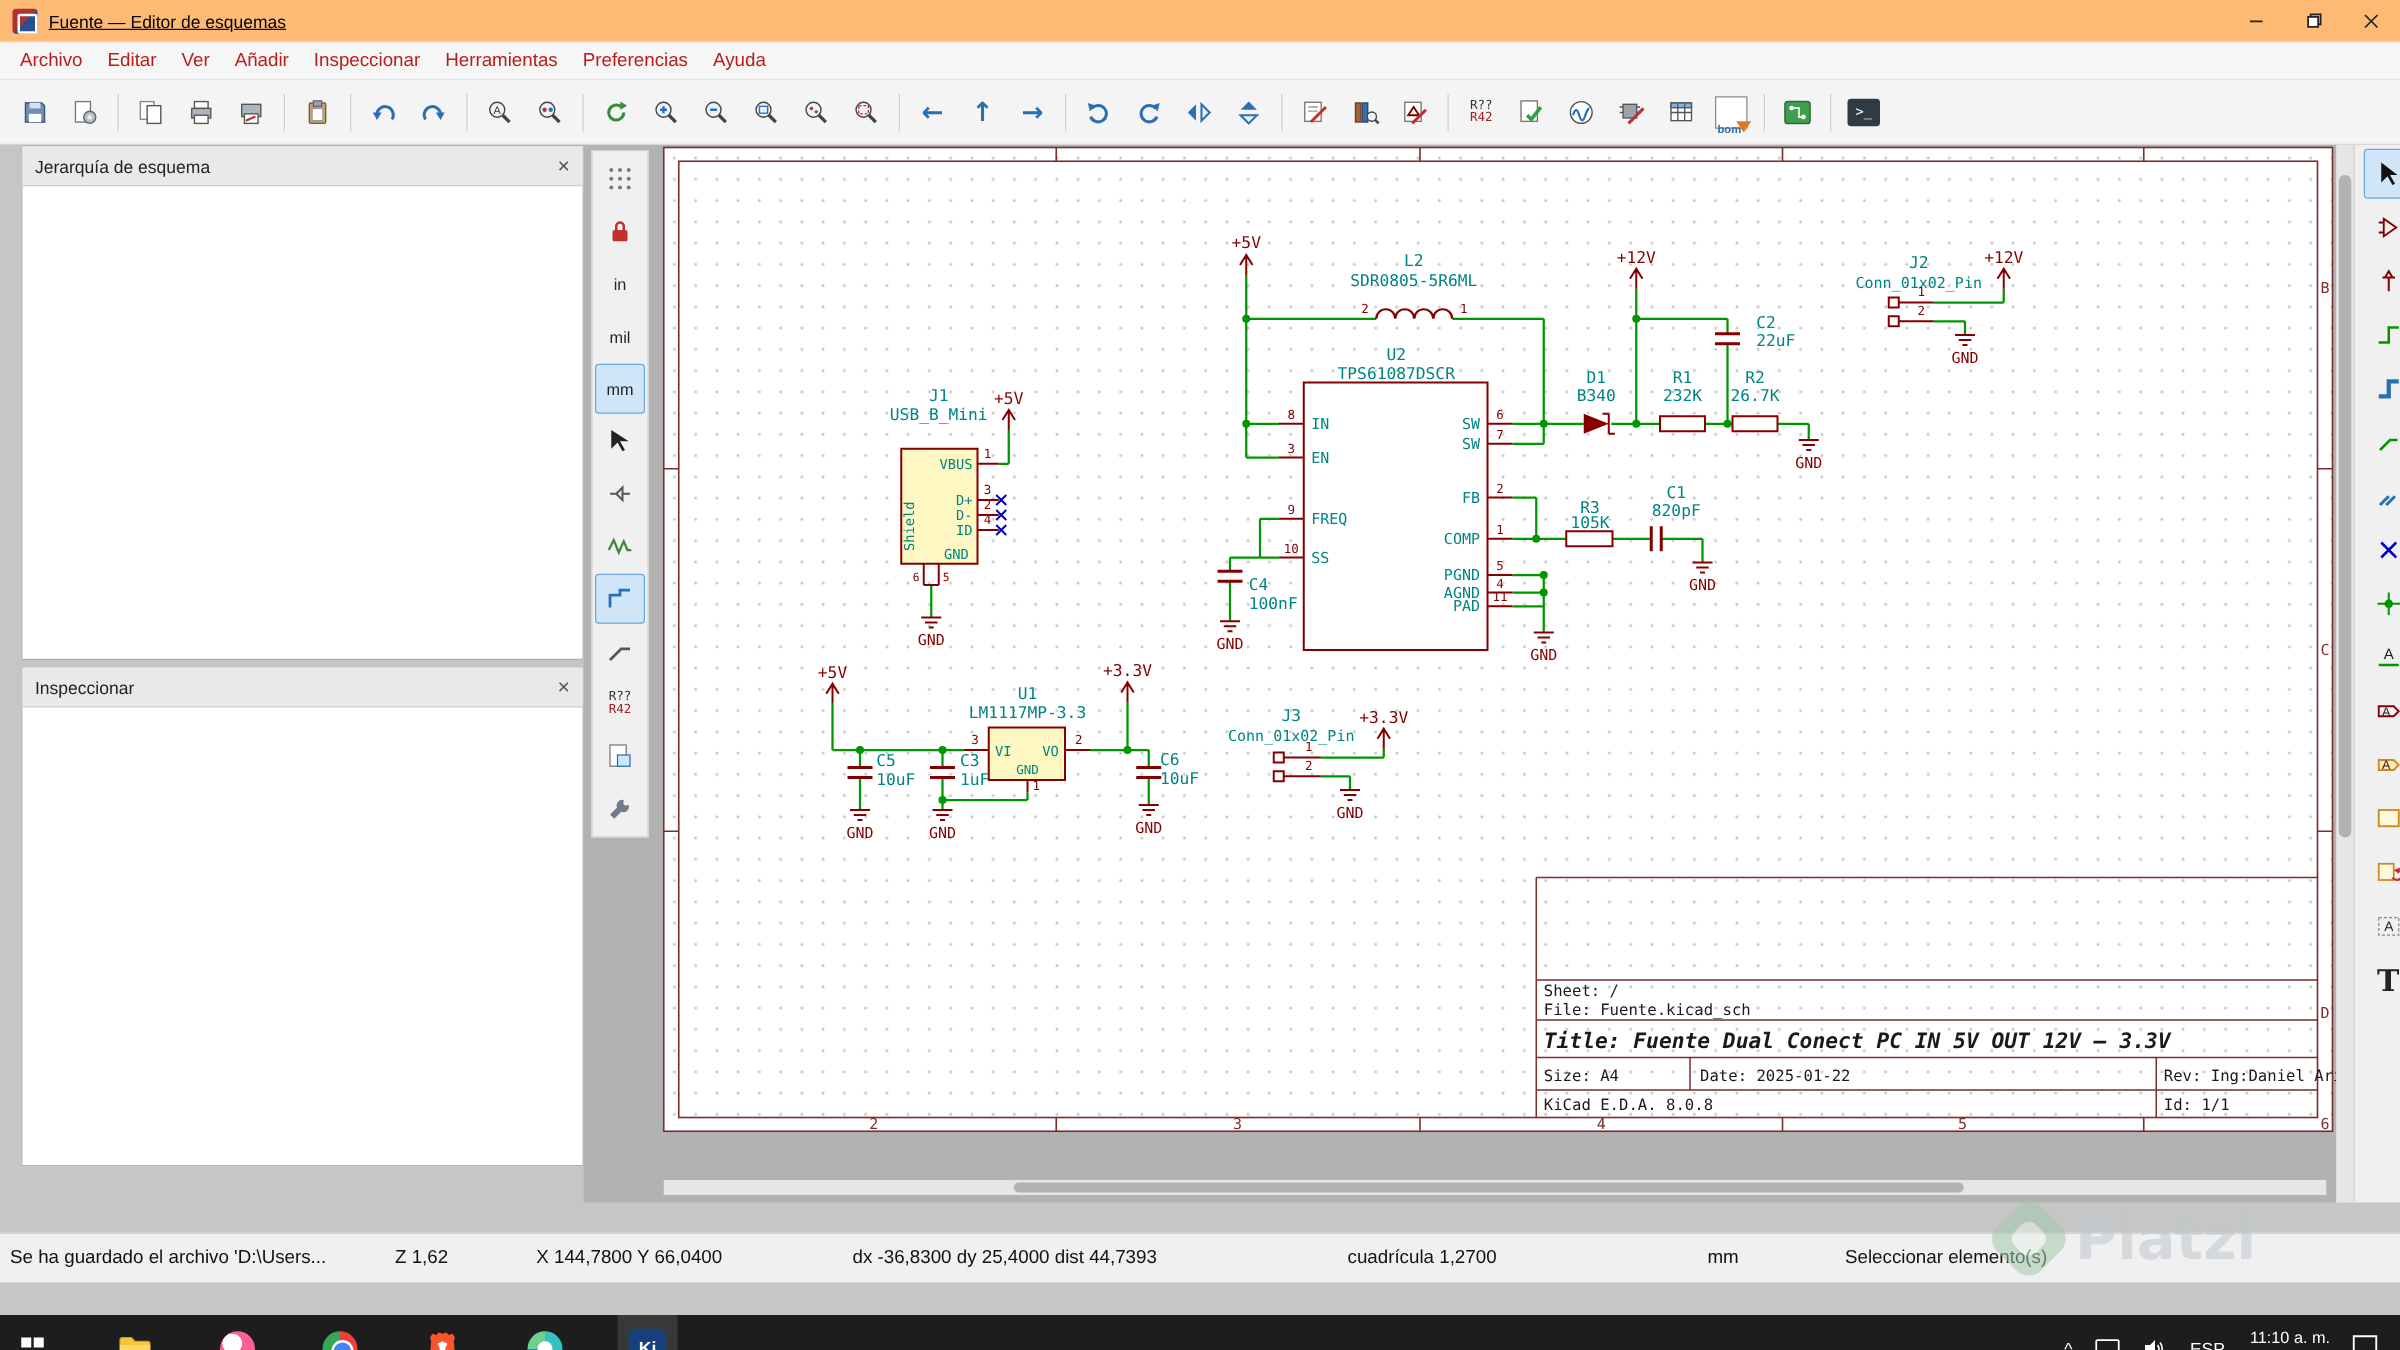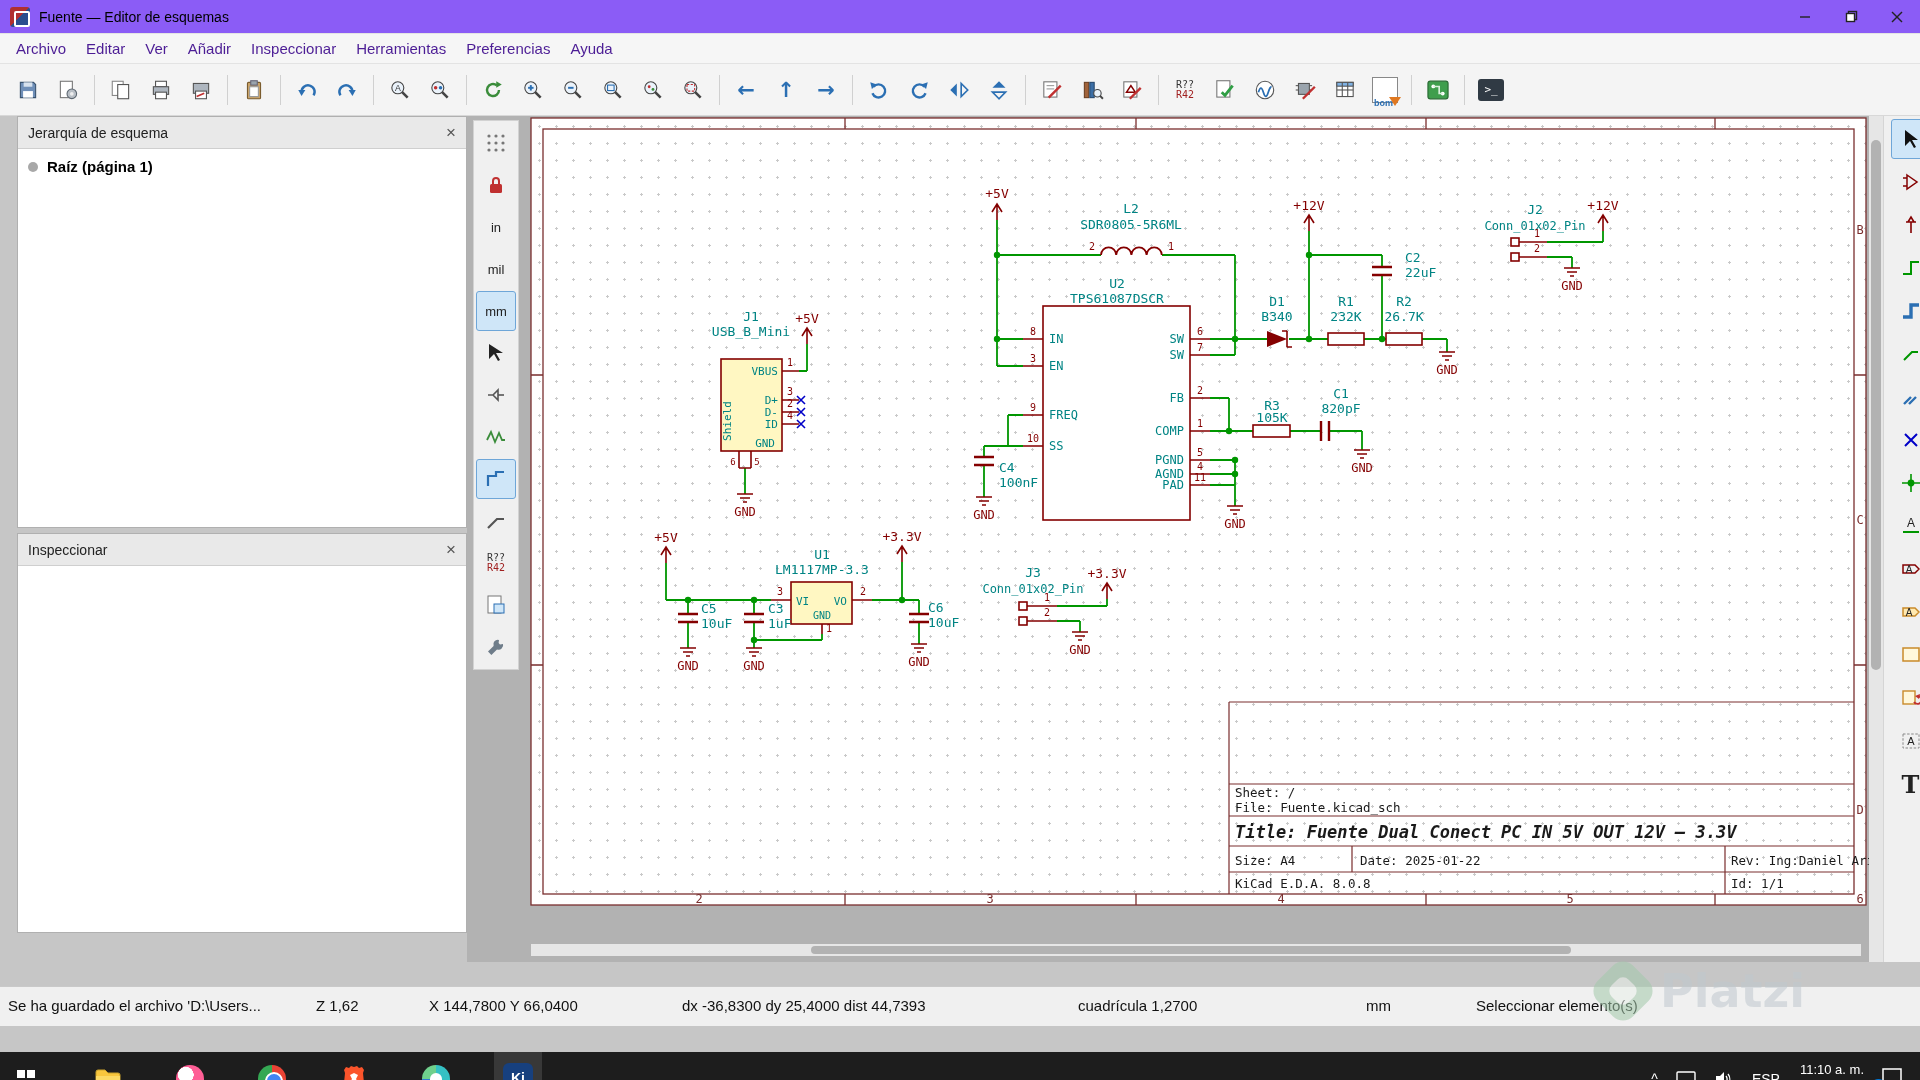--- a/index.html
+++ b/index.html
@@ -1,30 +1,30 @@
 <!DOCTYPE html>
 <html><head>
 <meta charset="utf-8">
 <style>
 * { box-sizing:border-box; margin:0; padding:0; }
 html,body { width:1920px; height:1080px; overflow:hidden; }
 body { font-family:"Liberation Sans",sans-serif; position:relative; background:#c6c6c6; color:#111; }
 
 
-.titlebar{position:absolute;top:0;left:0;width:1920px;height:34px;background:#8b5cf6;display:flex;align-items:center;border-bottom:1px solid #e4e4e4;}
+.titlebar{position:absolute;top:0;left:0;width:1920px;height:34px;background:#fdba74;display:flex;align-items:center;border-bottom:1px solid #e4e4e4;text-decoration:underline;}
 .app-icon{width:20px;height:20px;margin:0 9px 0 10px;border-radius:3px;background:linear-gradient(135deg,#b03030 0 50%,#2a4e8f 50% 100%);position:relative;}
 .app-icon::after{content:"";position:absolute;left:4px;top:4px;width:12px;height:12px;border:2px solid #fff;border-radius:2px;}
 .title-text{font-size:14px;color:#000;}
 .win-controls{margin-left:auto;display:flex;height:100%;}
 .winbtn{width:46px;height:100%;display:flex;align-items:center;justify-content:center;}
 .winbtn svg{stroke:#222;stroke-width:1.4;fill:none;}
 
 
 .menubar{position:absolute;top:34px;left:0;width:1920px;height:30px;background:#f6f6f6;display:flex;align-items:center;padding-left:6px;border-bottom:1px solid #e3e3e3;}
-.menu-item{padding:0 10px;font-size:15px;color:#4c1d95;}
+.menu-item{padding:0 10px;font-size:15px;color:#b91c1c;}
 
 
 .toolbar{position:absolute;top:64px;left:0;width:1920px;height:52px;background:#f4f4f4;display:flex;align-items:center;padding-left:8px;border-bottom:1px solid #d8d8d8;}
 .tbtn{width:40px;height:40px;display:flex;align-items:center;justify-content:center;border-radius:3px;flex:none;}
 .tsep{width:1px;height:30px;background:#d0d0d0;margin:0 6px;flex:none;}
 .nav-glyph{font-size:21px;font-weight:bold;color:#2b6fb3;font-family:"DejaVu Sans",sans-serif;}
 .annotate-icon{display:flex;flex-direction:column;align-items:center;line-height:1;}
 .annotate-icon span{font-size:10px;font-family:"DejaVu Sans Mono",monospace;color:#333;}
 .annotate-icon span.red{color:#a02020;}
 .bom-icon{position:relative;width:26px;height:26px;background:#fff;border:1px solid #888;}
@@ -372,24 +372,20 @@
       <div class="console-icon">&gt;_</div>
     </div>
 </div>
 
 <div class="main">
 
   <div class="panel" id="hierarchy">
     <div class="panel-header">
       <span>Jerarquía de esquema</span>
       <span class="panel-close">×</span>
-    </div>
-    <div class="root-item">
-      <span class="root-icon"></span>
-      <span>Raíz (página 1)</span>
     </div>
   </div>
 
   <div class="panel" id="properties">
     <div class="panel-header">
       <span>Inspeccionar</span>
       <span class="panel-close">×</span>
     </div>
   </div>
 

